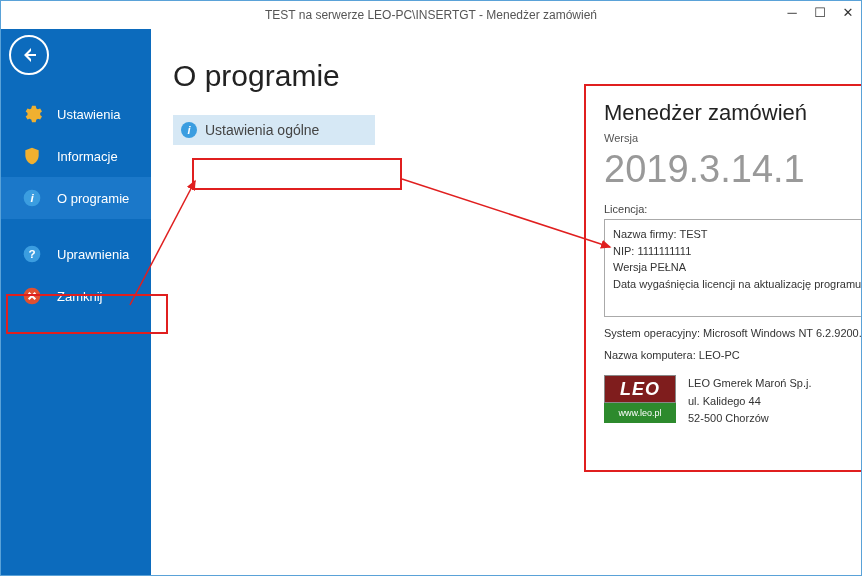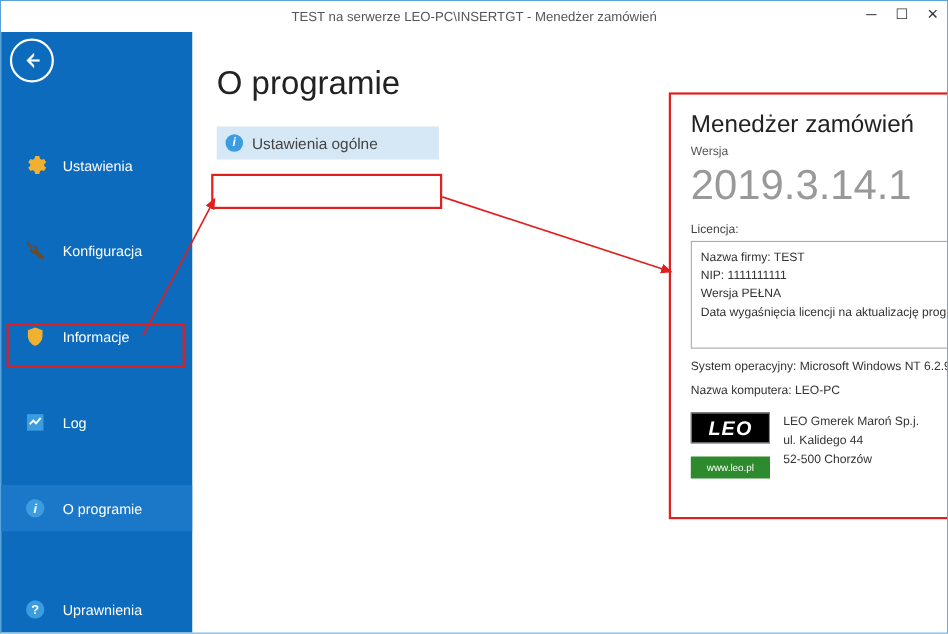--- a/index.html
+++ b/index.html
@@ -5,21 +5,21 @@
   * { margin: 0; padding: 0; box-sizing: border-box; font-family: "Segoe UI", Arial, sans-serif; }
   body { width: 862px; height: 576px; background: #fff; overflow: hidden; border: 1px solid #5aa2d8; }
   
   .titlebar { height: 28px; background: #fff; display: flex; align-items: center; position: relative; border-bottom: 0; }
   .titlebar-title { flex: 1; text-align: center; font-size: 12px; color: #555; }
   .win-controls { position: absolute; right: 6px; top: 4px; display: flex; gap: 14px; }
   .win-btn { width: 14px; height: 14px; display: flex; align-items: center; justify-content: center; color: #333; font-size: 13px; cursor: pointer; }
   
   .app-body { display: flex; height: calc(100% - 28px); }
   
-  .sidebar { width: 174px; background: #0c6bbd; color: #fff; display: flex; flex-direction: column; padding-top: 2px; justify-content: space-between; }
+  .sidebar { width: 150px; background: #0c6bbd; color: #fff; display: flex; flex-direction: column; padding-top: 2px; }
   .back-btn { width: 40px; height: 40px; margin: 4px 0 18px 8px; border: 2px solid #fff; border-radius: 50%; display: flex; align-items: center; justify-content: center; cursor: pointer; }
   .back-btn svg { fill: #fff; }
   
   .side-item { display: flex; align-items: center; height: 42px; padding-left: 20px; gap: 14px; cursor: pointer; font-size: 13px; }
   .side-item.selected { background: #1b78c9; }
   .side-item .ic { width: 22px; height: 22px; display: flex; align-items: center; justify-content: center; }
   .hl-extra { margin-top: 14px; }
   
   .main { flex: 1; background: #fff; position: relative; padding: 30px 28px 0 22px; }
   .page-title { font-size: 30px; font-weight: 300; color: #222; margin-bottom: 22px; }
@@ -30,22 +30,22 @@
   .info-panel { position: absolute; left: 433px; top: 55px; width: 405px; height: 388px; border: 2px solid #e01f1f; padding: 14px 18px; }
   .panel-title { font-size: 22px; font-weight: 400; color: #222; }
   .panel-sub { font-size: 11px; color: #555; margin-top: 6px; }
   .version-big { font-size: 38px; font-weight: 300; color: #999; margin-top: 4px; letter-spacing: 0; }
   .lic-label { font-size: 11px; color: #444; margin-top: 12px; }
   .lic-box { border: 1px solid #aaa; margin-top: 4px; padding: 6px 8px 20px 8px; font-size: 11px; color: #333; line-height: 1.5; height: 98px; }
   .sys-line { font-size: 11px; color: #333; margin-top: 10px; }
   
   .footer-row { display: flex; margin-top: 14px; gap: 12px; align-items: flex-start; }
   .logo-block { width: 72px; }
-  .logo-top { width: 72px; height: 28px; background: #000000; color: #fff; font-weight: bold; font-style: italic; font-size: 18px; display: flex; align-items: center; justify-content: center; letter-spacing: 1px; border: 1px solid #888; }
-  .logo-bot { width: 72px; height: 20px; background: #2d8a2d; color: #fff; font-size: 9px; display: flex; align-items: center; justify-content: center; margin-top: 12px; }
+  .logo-top { width: 72px; height: 28px; background: #7f1d1d; color: #fff; font-weight: bold; font-style: italic; font-size: 18px; display: flex; align-items: center; justify-content: center; letter-spacing: 1px; border: 1px solid #888; }
+  .logo-bot { width: 72px; height: 20px; background: #2d8a2d; color: #fff; font-size: 9px; display: flex; align-items: center; justify-content: center; margin-top: 0; }
   .company-info { font-size: 11px; color: #333; line-height: 1.6; }
   .company-info .cname { font-weight: normal; }
   
   .hl-box1 { position: absolute; left: 6px; top: 294px; width: 162px; height: 40px; border: 2px solid #e01f1f; pointer-events: none; }
   .hl-box2 { position: absolute; left: 192px; top: 158px; width: 210px; height: 32px; border: 2px solid #e01f1f; pointer-events: none; }
   
   svg.arrow { position: absolute; pointer-events: none; }
 </style>
 </head>
 <body>
@@ -70,47 +70,30 @@
 
     <div class="side-item">
       <span class="ic">
           <svg width="22" height="22" viewBox="0 0 24 24">
             <path fill="#f0b030" d="M12 8a4 4 0 100 8 4 4 0 000-8zm9 4a7 7 0 00-.1-1l2-1.6-2-3.4-2.4.9a7 7 0 00-1.7-1L16 3h-4l-.8 2.9a7 7 0 00-1.7 1l-2.4-.9-2 3.4 2 1.6a7 7 0 000 2l-2 1.6 2 3.4 2.4-.9a7 7 0 001.7 1L12 21h4l.8-2.9a7 7 0 001.7-1l2.4.9 2-3.4-2-1.6c.1-.3.1-.7.1-1z"></path>
           </svg>
         </span>
       <span>Ustawienia</span>
     </div>
 
-    <div class="side-item">
-      <span class="ic">
-          <svg width="20" height="20" viewBox="0 0 24 24">
-            <path fill="#6b4a2a" d="M22 19l-7-7c.5-1.4.2-3-1-4.2C12.6 6.4 10.6 6 9 6.8l3 3-2.2 2.2-3-3C6 10.6 6.4 12.6 7.8 14c1.2 1.2 2.8 1.5 4.2 1l7 7 3-3zM4 2L2 4l5 5 2-2-5-5z"></path>
-          </svg>
-        </span>
-      <span>Konfiguracja</span>
-    </div>
 
     <div class="side-item">
       <span class="ic">
           <svg width="20" height="20" viewBox="0 0 24 24">
             <path fill="#f0b030" d="M12 2L4 5v6c0 5 3.4 9.7 8 11 4.6-1.3 8-6 8-11V5l-8-3z"></path>
           </svg>
         </span>
       <span>Informacje</span>
     </div>
 
-    <div class="side-item">
-      <span class="ic">
-          <svg width="20" height="20" viewBox="0 0 24 24">
-            <rect x="3" y="3" width="18" height="18" fill="#3b9de0"></rect>
-            <path d="M6 14l4-4 3 3 5-6" stroke="#fff" stroke-width="2" fill="none"></path>
-          </svg>
-        </span>
-      <span>Log</span>
-    </div>
 
     <div class="side-item selected">
       <span class="ic">
           <svg width="20" height="20" viewBox="0 0 24 24">
             <circle cx="12" cy="12" r="10" fill="#3b9de0"></circle>
             <text x="12" y="17" text-anchor="middle" fill="#fff" font-size="14" font-style="italic" font-family="serif" font-weight="bold">i</text>
           </svg>
         </span>
       <span>O programie</span>
     </div>
@@ -118,20 +101,29 @@
     <div class="side-item hl-extra">
       <span class="ic">
           <svg width="20" height="20" viewBox="0 0 24 24">
             <circle cx="12" cy="12" r="10" fill="#3b9de0"></circle>
             <text x="12" y="17" text-anchor="middle" fill="#fff" font-size="14" font-weight="bold">?</text>
           </svg>
         </span>
       <span>Uprawnienia</span>
     </div>
 
+    <div class="side-item">
+      <span class="ic">
+          <svg width="20" height="20" viewBox="0 0 24 24">
+            <circle cx="12" cy="12" r="10" fill="#e05030"></circle>
+            <path d="M8 8l8 8M16 8l-8 8" stroke="#fff" stroke-width="2.5"></path>
+          </svg>
+        </span>
+      <span>Zamknij</span>
+    </div>
   </div>
 
   <div class="main">
     <div class="page-title">O programie</div>
     <div class="subtab">
       <span class="info-ic">i</span>
       <span>Ustawienia ogólne</span>
     </div>
 
     <div class="info-panel">

